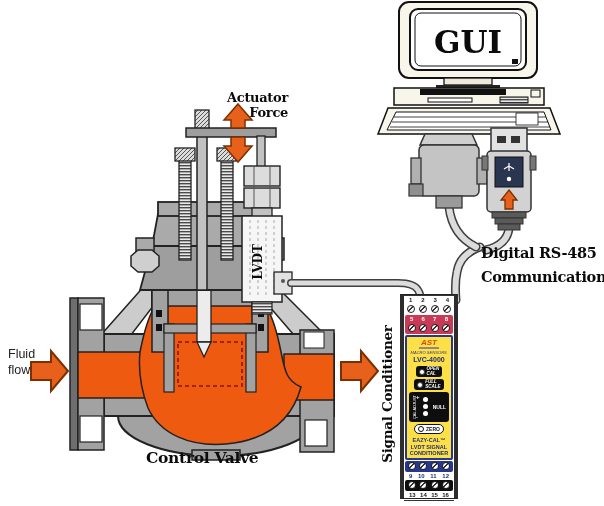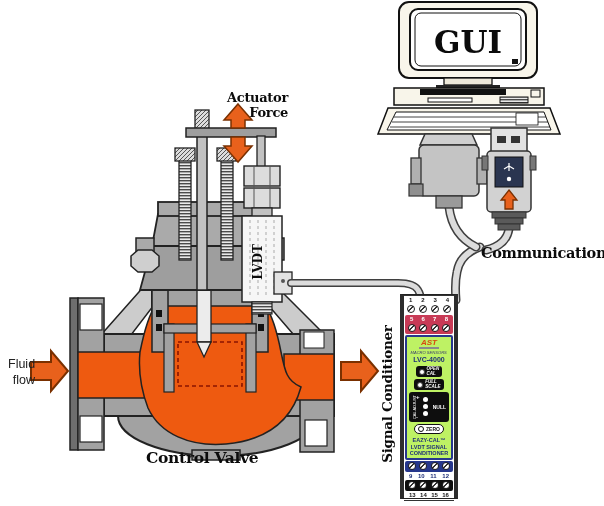--- a/index.html
+++ b/index.html
@@ -5,39 +5,39 @@
   html,body{margin:0;padding:0;background:#fff;}
   .stage{position:relative;width:604px;height:506px;background:#fff;overflow:hidden;
          font-family:"Liberation Sans",sans-serif;}
   svg{position:absolute;left:0;top:0;}
 
   
   .slab{font-family:"DejaVu Serif",serif;font-weight:bold;color:#0b0b0b;letter-spacing:-0.3px;}
   #lbl-actuator{position:absolute;left:186px;top:90px;width:102px;text-align:right;font-size:13px;}
   #lbl-rs485{position:absolute;left:481px;top:241px;width:116px;font-size:14.5px;line-height:1.65;}
   #lbl-cv{position:absolute;left:146px;top:448px;width:120px;text-align:left;font-size:15.5px;}
-  #lbl-ff{position:absolute;left:8px;top:356px;font-size:12.5px;line-height:1.3;color:#222;text-align:right;}
+  #lbl-ff{position:absolute;left:8px;top:346px;font-size:12.5px;line-height:1.3;color:#222;}
   #lbl-sc{position:absolute;left:387px;top:394px;transform:translate(-50%,-50%) rotate(-90deg);
           white-space:nowrap;font-size:13.5px;}
 
   
   .module{position:absolute;left:400px;top:294px;width:58px;height:205px;background:#fff;
           border-left:4px solid #2d2d2d;border-right:4px solid #2d2d2d;border-top:1px solid #222;
           border-bottom:1px solid #222;box-sizing:border-box;display:flex;flex-direction:column;}
   .m-captop{height:4px;background:#9a9a9a;border-bottom:1px solid #333;}
   .t-nums{display:flex;justify-content:space-between;padding:0 5px;font-size:6px;font-weight:bold;line-height:8px;}
   .t-nums.dark span{color:#111;} .t-nums.light span{color:#fff;}
   .t-nums.navy span{color:#1e2f78;}
   .t-screws{display:flex;justify-content:space-between;padding:1px 3px 2px 3px;}
   .screw{width:8px;height:8px;border-radius:50%;border:1px solid #222;box-sizing:border-box;
          background:linear-gradient(135deg,#fff 40%,#333 40%,#333 58%,#fff 58%);}
   .m-block.red{background:#c83a56;margin:0 1px;border-radius:2px;}
   .m-block.white{background:#fff;}
   .m-face{border:2px solid #26378c;border-radius:2px;margin:1px;flex:1;display:flex;
-          flex-direction:column;align-items:center;padding:2px 0 1px 0;gap:1px;background:#bef264;}
+          flex-direction:column;align-items:center;padding:2px 0 1px 0;gap:1px;background:#fde047;}
   .ast{font-size:8px;font-weight:bold;font-style:italic;color:#d8490e;line-height:8px;
        border-bottom:2px solid #8a8a8a;padding:0 2px;}
   .msub{font-size:6px;transform:scale(0.68);color:#3a3a6e;font-style:italic;line-height:5px;white-space:nowrap;}
   .model{font-size:7px;font-weight:bold;color:#1e2f78;line-height:8px;}
   .pill{display:flex;align-items:center;gap:2px;background:#0e0e0e;border-radius:3px;
         padding:1px 3px;margin-top:1px;}
   .pcircle{width:6px;height:6px;border-radius:50%;background:#fff;border:1px solid #444;box-sizing:border-box;}
   .ptxt{display:flex;flex-direction:column;font-size:4.5px;line-height:4.5px;color:#fff;font-weight:bold;}
   .nullpanel{position:relative;width:40px;height:30px;background:#0e0e0e;border-radius:3px;margin-top:1px;}
   .sidetext{position:absolute;left:-7px;top:50%;transform:translate(0,-50%) rotate(-90deg);
@@ -308,20 +308,21 @@
       <span>15</span>
       <span>16</span>
     </div>
   </div>
   <div class="m-capbot1"></div>
   <div class="m-capbot2"></div>
 </div>
 
 <div id="lbl-actuator" class="slab">Actuator Force</div>
 <div id="lbl-rs485" class="slab">
+  <div>Digital RS-485</div>
   <div>Communication</div>
 </div>
 <div id="lbl-cv" class="slab">Control Valve</div>
 <div id="lbl-ff">
   <div>Fluid</div>
   <div>flow</div>
 </div>
 <div id="lbl-sc" class="slab">Signal Conditioner</div>
 
 </div>

